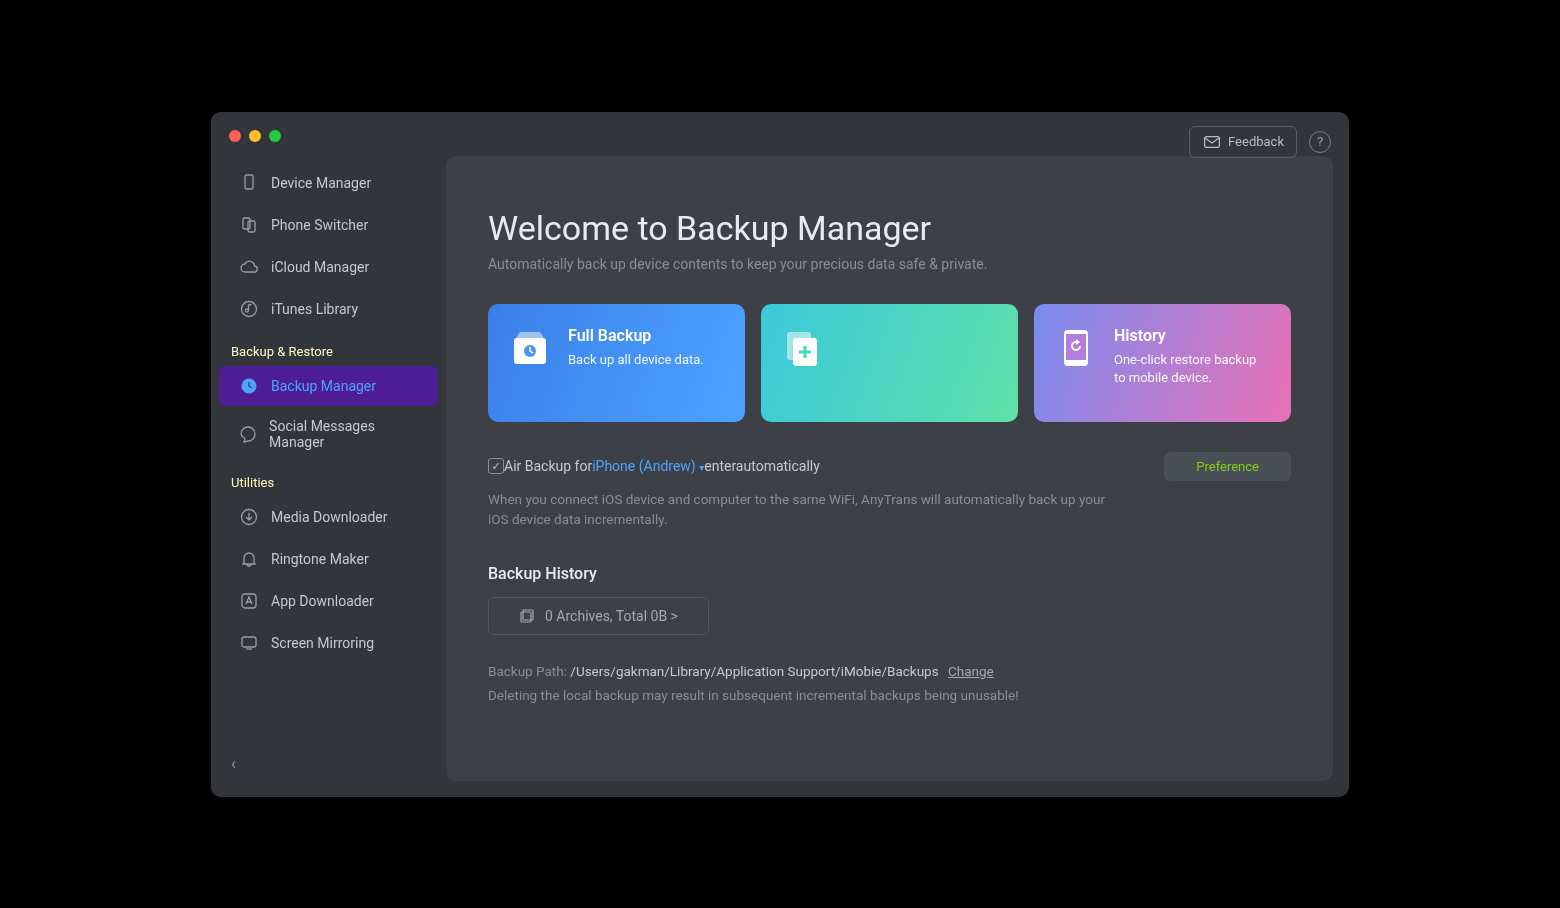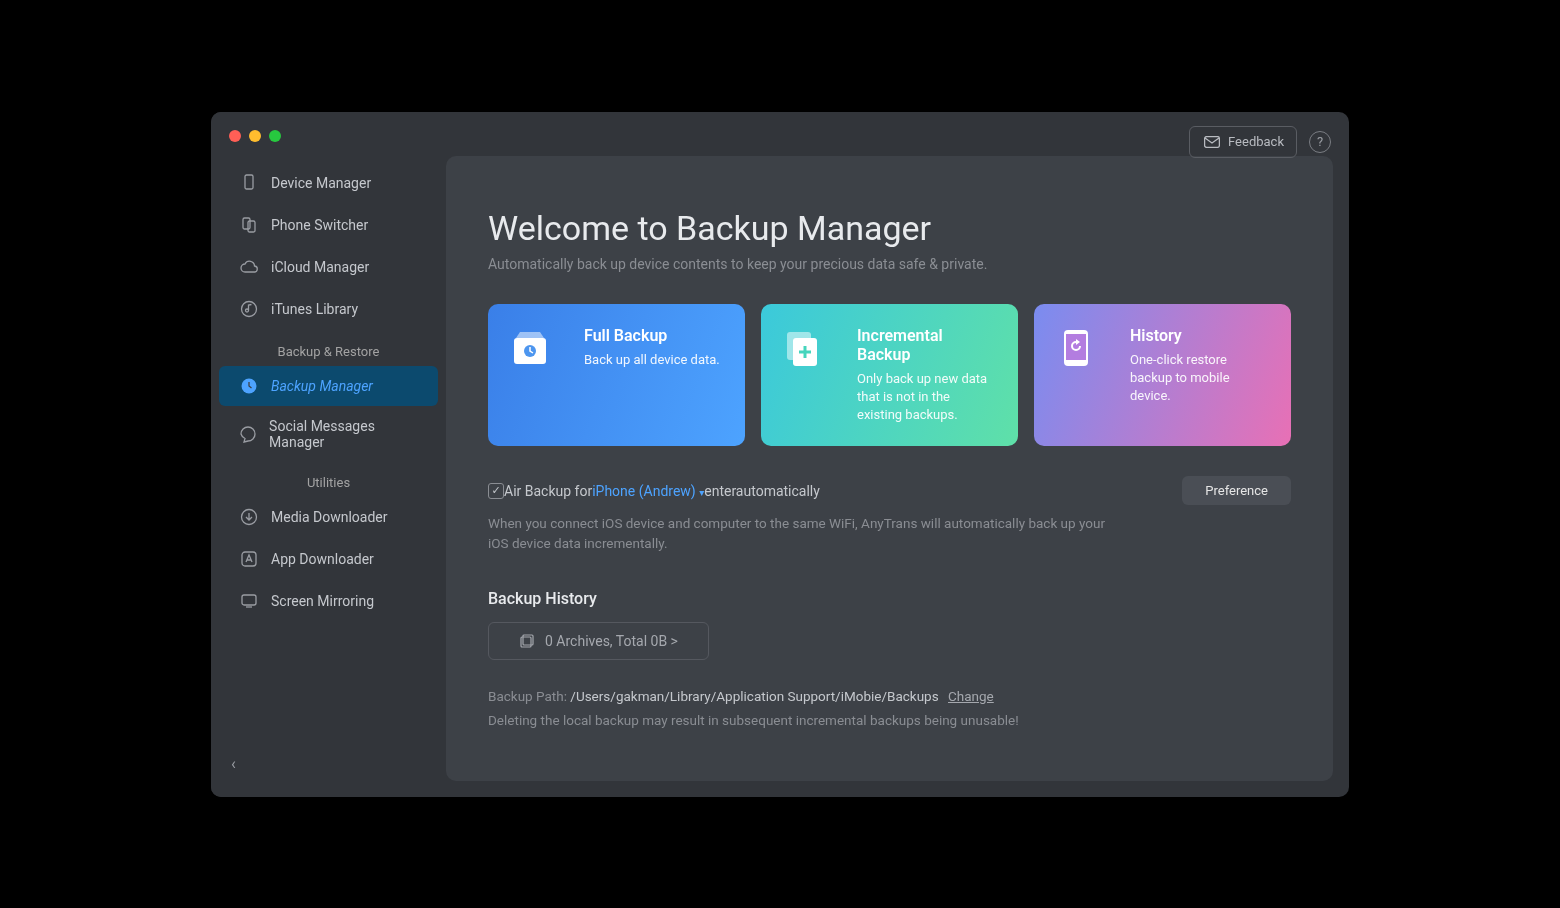--- a/index.html
+++ b/index.html
@@ -8,44 +8,44 @@
 .traffic-lights { position: absolute; top: 18px; left: 18px; display: flex; gap: 8px; z-index: 10; }
 .traffic-light { width: 12px; height: 12px; border-radius: 50%; }
 .tl-close { background: #ff5f56; }
 .tl-min { background: #ffbd2e; }
 .tl-max { background: #27c93f; }
 .header-right { position: absolute; top: 14px; right: 18px; display: flex; gap: 12px; align-items: center; z-index: 10; }
 .feedback-btn { display: flex; align-items: center; gap: 6px; border: 1px solid #5a5d63; border-radius: 6px; padding: 5px 12px; color: #b8bbc0; font-size: 13px; cursor: pointer; background: transparent; }
 .help-btn { width: 22px; height: 22px; border: 1.5px solid #7a7d83; border-radius: 50%; display: flex; align-items: center; justify-content: center; color: #9a9da3; font-size: 13px; cursor: pointer; background: transparent; }
 .sidebar { width: 235px; background: #32353a; padding-top: 50px; display: flex; flex-direction: column; }
 .sidebar-item { display: flex; align-items: center; gap: 12px; padding: 10px 20px; color: #c5c8cd; font-size: 14px; cursor: pointer; border-radius: 6px; margin: 1px 8px; }
-.sidebar-item.active { background: #0c4a6e; color: #4da3ff; font-style: italic; }
+.sidebar-item.active { background: #4c1d95; color: #4da3ff; }
 .sidebar-item.active .sb-icon { color: #4da3ff; }
 .sidebar-item.active .sb-icon svg { stroke: #4da3ff; }
-.sidebar-section { color: #a3a3a3; font-size: 13px; padding: 14px 20px 6px; text-align: center; }
+.sidebar-section { color: #fef9c3; font-size: 13px; padding: 14px 20px 6px; }
 .sb-icon { width: 20px; height: 20px; display: flex; align-items: center; justify-content: center; color: #9a9da3; }
 .collapse-btn { margin-top: auto; margin-bottom: 16px; align-self: flex-start; padding: 8px 20px; color: #9a9da3; cursor: pointer; font-size: 16px; }
 .main { flex: 1; background: #3d4147; border-radius: 10px; margin: 44px 16px 16px 0; padding: 52px 42px; overflow-y: auto; }
 .page-title { color: #e8eaed; font-size: 34px; font-weight: 400; margin-bottom: 8px; }
 .page-subtitle { color: #8a8d93; font-size: 14px; margin-bottom: 32px; }
 .cards { display: flex; gap: 16px; margin-bottom: 30px; }
-.card { flex: 1; border-radius: 10px; padding: 22px 20px; display: flex; gap: 32px; cursor: pointer; min-height: 118px; }
+.card { flex: 1; border-radius: 10px; padding: 22px 20px; display: flex; gap: 16px; cursor: pointer; min-height: 118px; }
 .card-full { background: linear-gradient(110deg, #3a7fe8 0%, #4da3ff 100%); }
 .card-incr { background: linear-gradient(110deg, #3bc9db 0%, #5fe0a8 100%); }
 .card-restore { background: linear-gradient(110deg, #7a8cf0 0%, #e870b5 100%); }
 .card-icon { width: 44px; height: 44px; flex-shrink: 0; display: flex; align-items: center; justify-content: center; }
 .card-text h3 { color: #fff; font-size: 16px; font-weight: 600; margin-bottom: 6px; }
 .card-text p { color: rgba(255,255,255,0.92); font-size: 13px; line-height: 1.4; }
 .air-backup-row { display: flex; align-items: center; margin-bottom: 8px; }
 .checkbox { width: 16px; height: 16px; border: 1.5px solid #8a8d93; border-radius: 3px; display: flex; align-items: center; justify-content: center; cursor: pointer; }
 .checkbox.checked::after { content: "✓"; color: #c5c8cd; font-size: 11px; }
 .air-text { color: #c5c8cd; font-size: 14px; }
 .device-link { color: #4da3ff; }
 .chev { color: #4da3ff; font-size: 10px; }
-.pref-btn { margin-left: auto; background: #4a4e55; border: none; color: #e5e5e5; font-size: 13px; padding: 7px 23px; border-radius: 6px; cursor: pointer; }
+.pref-btn { margin-left: auto; background: #4a4e55; border: none; color: #84cc16; font-size: 13px; padding: 7px 32px; border-radius: 6px; cursor: pointer; }
 .air-desc { color: #8a8d93; font-size: 13.5px; line-height: 1.5; margin-bottom: 35px; max-width: 620px; }
 .history-title { color: #e8eaed; font-size: 16px; font-weight: 500; margin-bottom: 14px; }
 .archives-btn { display: inline-flex; align-items: center; gap: 10px; border: 1px solid #55585f; border-radius: 6px; padding: 10px 30px; color: #a5a8ae; font-size: 14px; cursor: pointer; background: transparent; margin-bottom: 28px; }
 .backup-path-row { color: #8a8d93; font-size: 13.5px; margin-bottom: 8px; }
 .path-val { color: #c5c8cd; }
 .change-link { color: #a5a8ae; text-decoration: underline; cursor: pointer; margin-left: 6px; }
 .warning { color: #8a8d93; font-size: 13.5px; }
 svg { display: block; }
 </style>
 </head>
@@ -132,20 +132,28 @@
         <svg width="18" height="18" viewBox="0 0 18 18" fill="none" stroke="#9a9da3" stroke-width="1.3">
             <circle cx="9" cy="9" r="7.5"></circle>
             <path d="M9 5v6M6 9l3 3 3-3"></path>
           </svg>
       </span>
       <span>Media Downloader</span>
     </div>
     <div class="sidebar-item">
       <span class="sb-icon">
         <svg width="18" height="18" viewBox="0 0 18 18" fill="none" stroke="#9a9da3" stroke-width="1.3">
+            <path d="M4 12V8a5 5 0 0110 0v4l1 2H3l1-2zM7 14a2 2 0 004 0"></path>
+          </svg>
+      </span>
+      <span>Ringtone Maker</span>
+    </div>
+    <div class="sidebar-item">
+      <span class="sb-icon">
+        <svg width="18" height="18" viewBox="0 0 18 18" fill="none" stroke="#9a9da3" stroke-width="1.3">
             <rect x="2" y="2" width="14" height="14" rx="3"></rect>
             <path d="M6 12l3-7 3 7M7 10h4"></path>
           </svg>
       </span>
       <span>App Downloader</span>
     </div>
     <div class="sidebar-item">
       <span class="sb-icon">
         <svg width="18" height="18" viewBox="0 0 18 18" fill="none" stroke="#9a9da3" stroke-width="1.3">
             <rect x="2" y="3" width="14" height="10" rx="2"></rect>
@@ -178,24 +186,20 @@
         </div>
       </div>
       <div class="card card-incr">
         <div class="card-icon">
           <svg width="44" height="44" viewBox="0 0 44 44">
               <rect x="6" y="6" width="24" height="28" rx="3" fill="rgba(255,255,255,0.5)"></rect>
               <rect x="12" y="12" width="24" height="28" rx="3" fill="#fff"></rect>
               <path d="M24 20v12M18 26h12" stroke="#46d5bd" stroke-width="3"></path>
             </svg>
         </div>
-        <div class="card-text">
-          <h3>Incremental Backup</h3>
-          <p>Only back up new data that is not in the existing backups.</p>
-        </div>
       </div>
       <div class="card card-restore">
         <div class="card-icon">
           <svg width="44" height="44" viewBox="0 0 44 44">
               <rect x="10" y="4" width="24" height="36" rx="4" fill="#fff"></rect>
               <rect x="12" y="8" width="20" height="26" fill="#b37de0"></rect>
               <path d="M27 20a5 5 0 11-5-5v-2l4 3-4 3v-2a3 3 0 103 3" fill="#fff"></path>
             </svg>
         </div>
         <div class="card-text">

